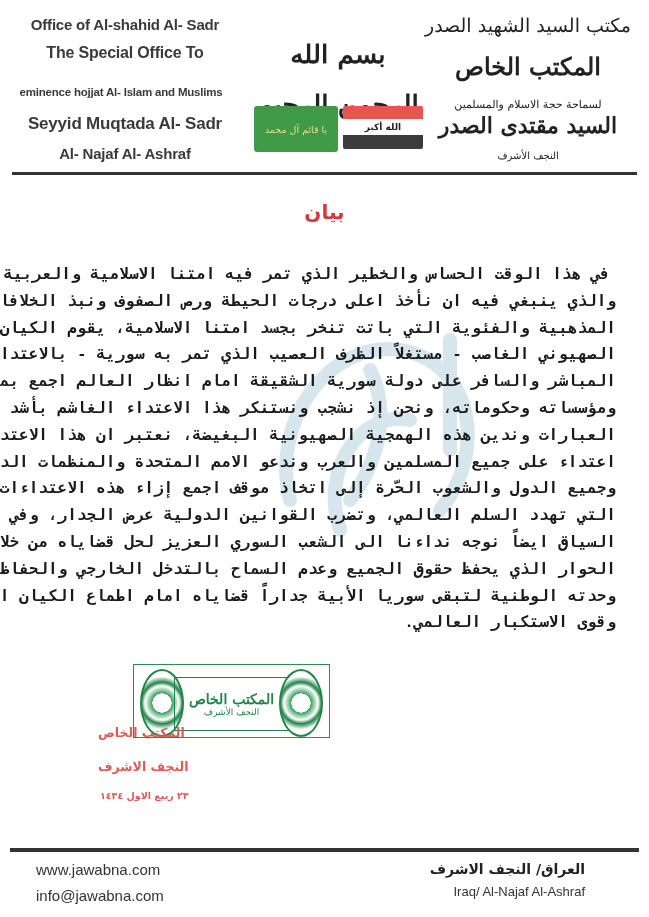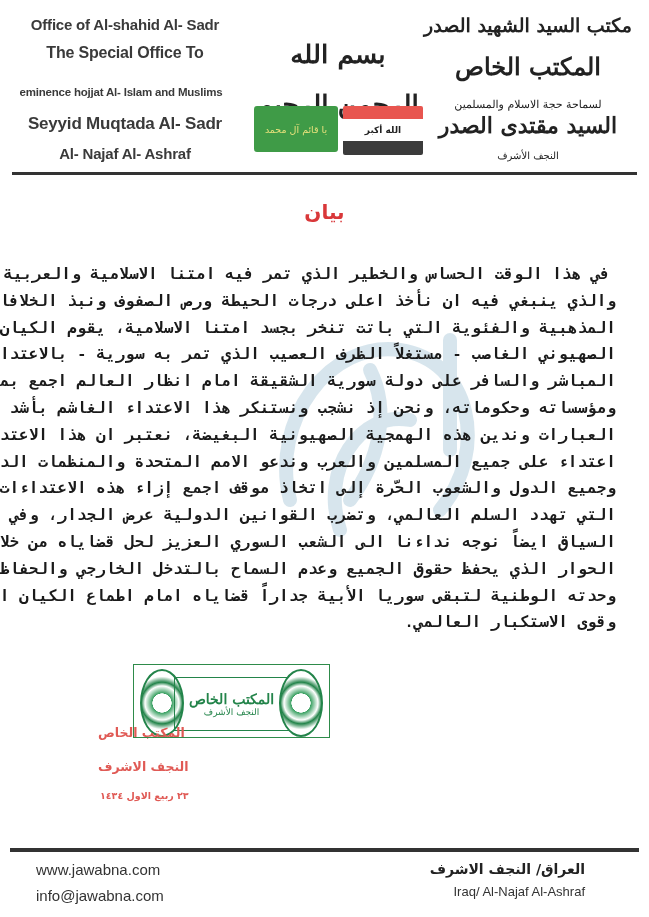--- a/index.html
+++ b/index.html
@@ -28,29 +28,29 @@
     transform: scaleX(1.05); letter-spacing: -1px;
   }
   .badge-green {
     position: absolute; left: 254px; top: 106px; width: 84px; height: 46px;
     background: #3f9b47; border-radius: 3px;
     display: flex; align-items: center; justify-content: center;
     color: #e5e07a; font-size: 9.5px; direction: rtl;
   }
   .flag { position: absolute; left: 343px; top: 106px; width: 80px; height: 46px; }
   .flag .r { height: 13px; background: #e8554f; border-radius: 2px 2px 0 0; }
-  .flag .w { height: 22px; background: #fff; display:flex; align-items:center; justify-content:center; font-size: 9px; font-weight: bold; color:#222; direction: rtl; }
+  .flag .w { height: 16px; background: #fff; display:flex; align-items:center; justify-content:center; font-size: 9px; font-weight: bold; color:#222; direction: rtl; }
   .flag .b { height: 14px; background: #3b3b3b; border-radius: 0 0 2px 2px; }
 
   
   .ar-head {
     position: absolute; right: 16px; width: 210px; text-align: center;
     direction: rtl; font-family: "DejaVu Serif", serif; color: #222; white-space: nowrap;
   }
-  .ar-h1 { top: 14px; font-size: 19px; font-weight: bold; }
+  .ar-h1 { top: 14px; font-size: 19px; font-weight: normal; }
   .ar-h2 { top: 52px; font-size: 24px; font-weight: bold; }
   .ar-h3 { top: 98px; font-size: 11px; }
   .ar-h4 { top: 112px; font-size: 22px; font-weight: bold; }
   .ar-h5 { top: 150px; font-size: 10px; }
 
   .rule { position: absolute; left: 12px; width: 625px; height: 3px; background: #333; }
   .rule-top { top: 172px; }
   .rule-bottom { top: 848px; height: 4px; left: 10px; width: 629px; }
 
   

